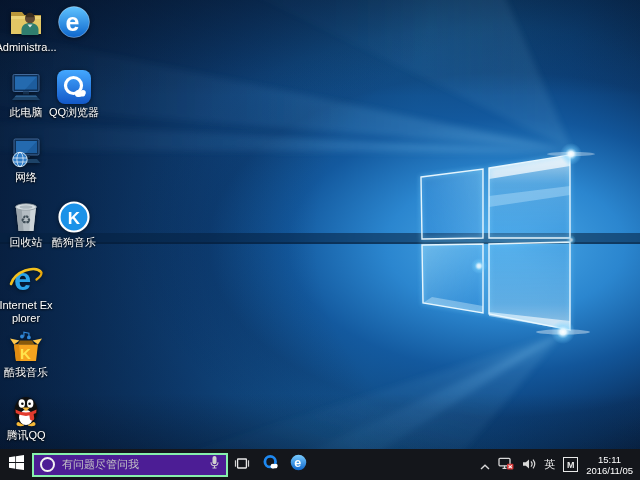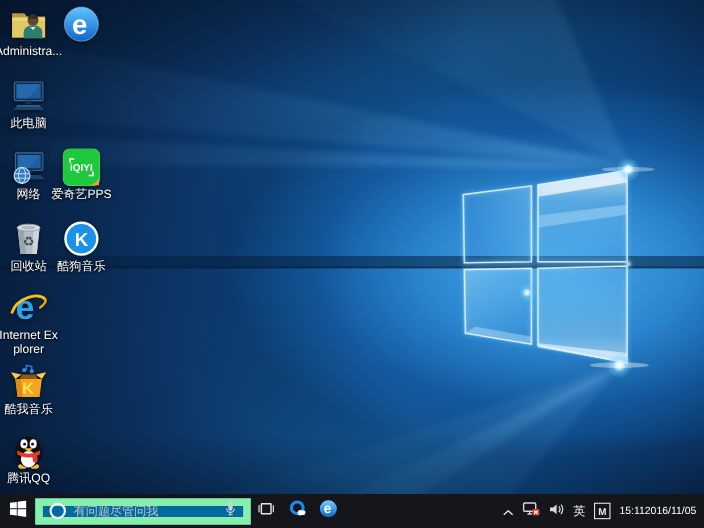--- a/index.html
+++ b/index.html
@@ -20,31 +20,31 @@
   .dicon{position:absolute;width:58px;display:flex;flex-direction:column;align-items:center;cursor:default;}
   .dicon-img{width:34px;height:34px;margin-bottom:2px;filter:drop-shadow(0 1px 2px rgba(0,0,0,.55));}
   .dicon-label{font-size:11px;line-height:13px;color:#fff;text-align:center;word-break:break-all;
     text-shadow:0 1px 2px rgba(0,0,0,.95), 0 0 3px rgba(0,0,0,.6);}
   .nowrap{white-space:nowrap;}
 
   
   .taskbar{position:absolute;left:0;bottom:0;width:640px;height:31px;background:#14161b;
     display:flex;align-items:center;z-index:5;}
   .start-button{width:32px;height:31px;display:flex;align-items:center;justify-content:center;}
-  .search-box{width:196px;height:24px;margin-left:0;background:#0369a1;border:7px solid #86efac;
+  .search-box{width:196px;height:24px;margin-left:0;background:#4c1d95;border:2px solid #86efac;
     display:flex;align-items:center;padding:0 6px;box-sizing:border-box;}
   .cortana-ring{width:11px;height:11px;border:2px solid #f2f2f2;border-radius:50%;flex:0 0 auto;}
   .search-text{flex:1;margin-left:7px;font-size:11px;color:#c6c6c6;white-space:nowrap;overflow:hidden;}
   .tb-icon{width:28px;height:31px;display:flex;align-items:center;justify-content:center;}
   .tray{margin-left:auto;display:flex;align-items:center;gap:8px;padding-right:7px;height:31px;}
   .tray-item{display:flex;align-items:center;justify-content:center;color:#e8e8e8;}
   .ime-lang{font-size:11px;color:#ececec;}
   .ime-box{width:13px;height:13px;border:1px solid #e8e8e8;display:flex;align-items:center;justify-content:center;
     font-size:9px;font-weight:bold;color:#e8e8e8;}
-  .clock{display:flex;flex-direction:row;align-items:center;justify-content:center;color:#fff;
+  .clock{display:flex;flex-direction:column;align-items:center;justify-content:center;color:#fff;
     font-size:9.5px;line-height:11px;text-align:center;}
 </style>
 </head>
 <body>
 
 <div class="desktop">
 
   <div class="wallpaper">
     <svg viewBox="0 0 640 480" width="640" height="480">
       <defs>
@@ -248,33 +248,39 @@
               <stop offset="1" stop-color="#0e66cc"></stop>
             </linearGradient>
           </defs>
           <circle cx="17" cy="17" r="15.5" fill="url(#g2345)"></circle>
           <circle cx="17" cy="17" r="15.5" fill="none" stroke="rgba(255,255,255,0.3)" stroke-width="1"></circle>
           <text x="8.5" y="25.5" font-size="25" font-weight="bold" fill="#fff" font-family="'Liberation Sans',sans-serif">e</text>
         </svg>
     </div>
   </div>
 
-
-  <div class="dicon" style="left:45px;top:135px">
-    <div class="dicon-img">
-      <svg viewBox="0 0 34 34">
-          <rect width="34" height="34" rx="7" fill="#1fc93e"></rect>
-          <rect width="34" height="34" rx="7" fill="none" stroke="rgba(255,255,255,0.25)" stroke-width="1"></rect>
-          <path d="M6.5 13v-3.5h4M27.5 21v3.5h-4" stroke="#fff" stroke-width="1.4" fill="none"></path>
-          <text x="17" y="20.5" text-anchor="middle" font-size="9" font-weight="bold" fill="#fff" font-family="'Liberation Sans',sans-serif">iQIYI</text>
-          <path d="M25 33.5h8v-6c-2.2 2.8-4.8 4.7-8 6z" fill="#ff9a1f"></path>
-        </svg>
-    </div>
-    <div class="dicon-label">爱奇艺PPS</div>
-  </div>
+  <div class="dicon" style="left:45px;top:70px">
+    <div class="dicon-img">
+      <svg viewBox="0 0 34 34">
+          <defs>
+            <linearGradient id="gqqb" x1="0" y1="0" x2="0" y2="1">
+              <stop offset="0" stop-color="#44a8ff"></stop>
+              <stop offset="1" stop-color="#1257c8"></stop>
+            </linearGradient>
+          </defs>
+          <rect width="34" height="34" rx="8" fill="url(#gqqb)"></rect>
+          <circle cx="16.5" cy="15.5" r="8" fill="none" stroke="#fff" stroke-width="3.2"></circle>
+          <circle cx="21.5" cy="23.5" r="3.6" fill="#fff"></circle>
+          <circle cx="26" cy="22.8" r="2.8" fill="#fff"></circle>
+          <rect x="18.5" y="23" width="9.5" height="3.4" rx="1.7" fill="#fff"></rect>
+        </svg>
+    </div>
+    <div class="dicon-label">QQ浏览器</div>
+  </div>
+
 
   <div class="dicon" style="left:45px;top:200px">
     <div class="dicon-img">
       <svg viewBox="0 0 34 34">
           <circle cx="17" cy="17" r="14.5" fill="#1b92e8" stroke="#fff" stroke-width="2.2"></circle>
           <text x="17" y="23.5" text-anchor="middle" font-size="17" font-weight="bold" fill="#fff" font-family="'Liberation Sans',sans-serif">K</text>
         </svg>
     </div>
     <div class="dicon-label">酷狗音乐</div>
   </div>

